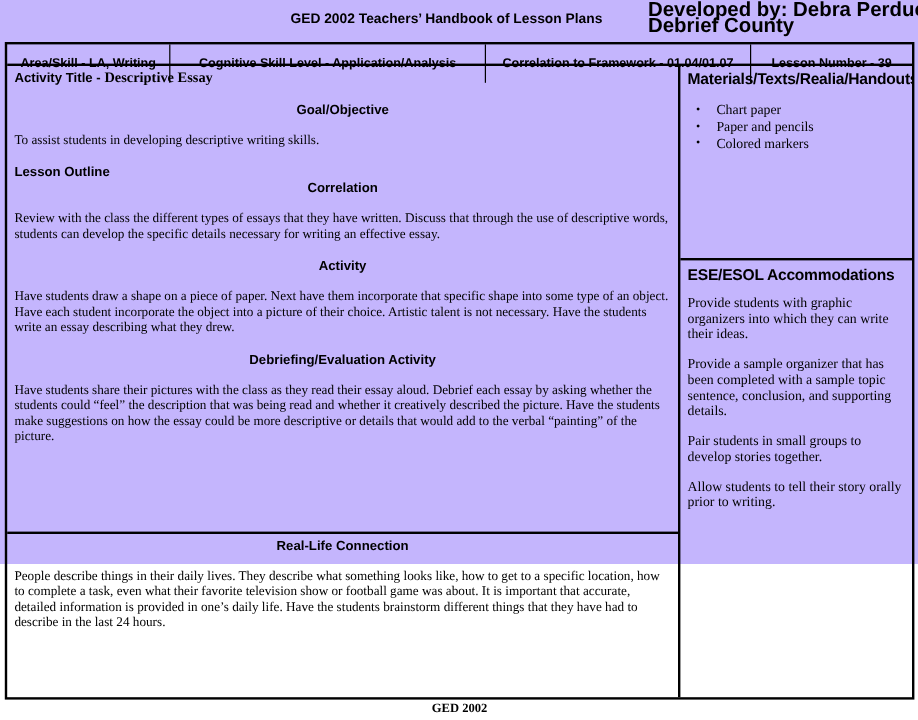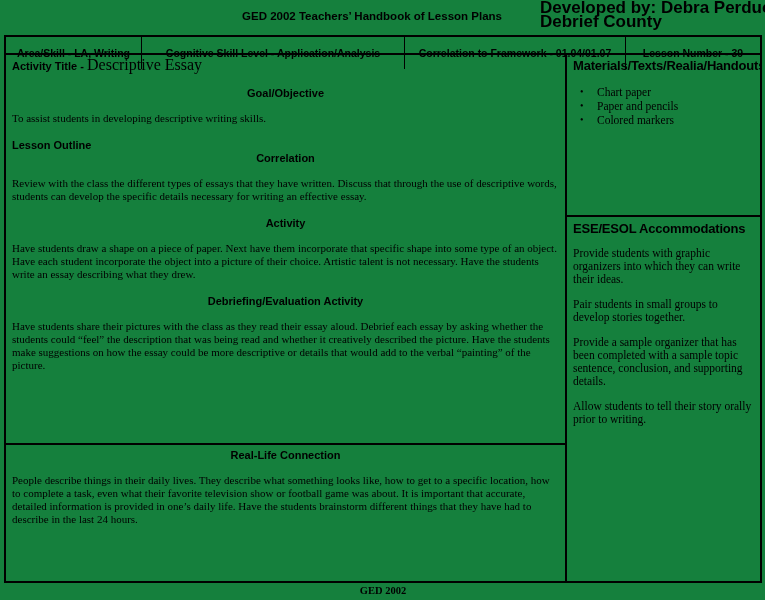--- a/index.html
+++ b/index.html
@@ -4,21 +4,21 @@
 <style>
   * { margin:0; padding:0; box-sizing:border-box; }
   html,body { background:#ffffff; }
   body {
     width:765px; height:600px;
     font-family:"Liberation Serif", serif;
     color:#000;
     position:relative;
     overflow:hidden;
   }
-  .page { position:absolute; top:0; left:0; width:765px; height:600px; background:#15803d; }
+  .page { position:absolute; top:0; left:0; width:765px; height:470px; background:#c4b5fd; }
 
   
   .doc-title {
     position:absolute; top:10px; left:0; width:744px;
     text-align:center;
     font-family:"Liberation Sans", sans-serif;
     font-weight:bold; font-size:11.5px;
   }
   .developed {
     position:absolute; top:1px; left:540px;
@@ -68,21 +68,21 @@
   .side-materials { height:162px; flex:0 0 162px; border-bottom:2px solid #000; padding:4px 6px 0 6px; overflow:hidden; }
   .side-extension { height:155px; flex:0 0 155px; border-bottom:2px solid #000; padding:5px 6px 0 6px; overflow:hidden; }
   .side-ese { flex:1; padding:5px 6px 0 6px; overflow:hidden; }
 
   
   .h {
     font-family:"Liberation Sans", sans-serif;
     font-weight:bold; font-size:11px; line-height:13px;
   }
   .h.side { font-size:13px; letter-spacing:-0.2px; white-space:nowrap; }
-  .serif-bold { font-family:"Liberation Serif", serif; font-weight:normal; font-size:16px; }
+  .serif-bold { font-family:"Liberation Serif", serif; font-weight:bold; font-size:12px; }
   .para { font-size:11px; line-height:13px; }
   .mb { margin-bottom:12px;text-align:center; }
   .mb-lg { margin-bottom:14px; }
   .bullets { margin-top:13px; }
   .bullet-item { display:flex; font-size:11.5px; line-height:14px; }
   .bullet-dot { flex:0 0 17px; margin-left:7px; font-size:10px; }
   .side-para { font-size:11.5px; line-height:13px; margin-top:12px; }
 
   .footer {
     position:absolute; top:585px; left:4px; width:758px;
@@ -157,22 +157,22 @@
                 <span class="bullet-dot">•</span>
                 <span>Colored markers</span>
               </div>
           </div>
         </div>
 
 
         <div class="side-ese">
           <div class="h side">ESE/ESOL Accommodations</div>
           <div class="side-para">Provide students with graphic organizers into which they can write their ideas.</div>
+          <div class="side-para">Provide a sample organizer that has been completed with a sample topic sentence, conclusion, and supporting details.</div>
           <div class="side-para">Pair students in small groups to develop stories together.</div>
-          <div class="side-para">Provide a sample organizer that has been completed with a sample topic sentence, conclusion, and supporting details.</div>
           <div class="side-para">Allow students to tell their story orally prior to writing.</div>
         </div>
 
       </div>
     </div>
   </div>
 
   <div class="footer">GED 2002</div>
 
 </div>

